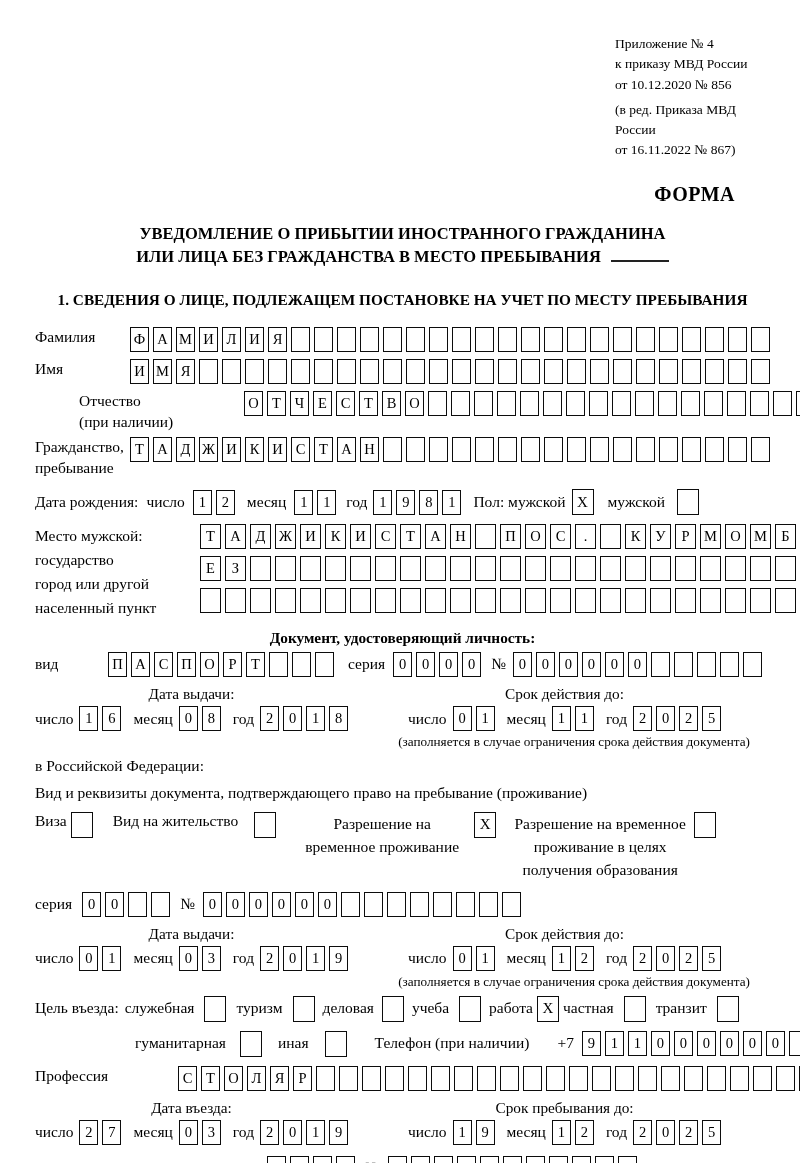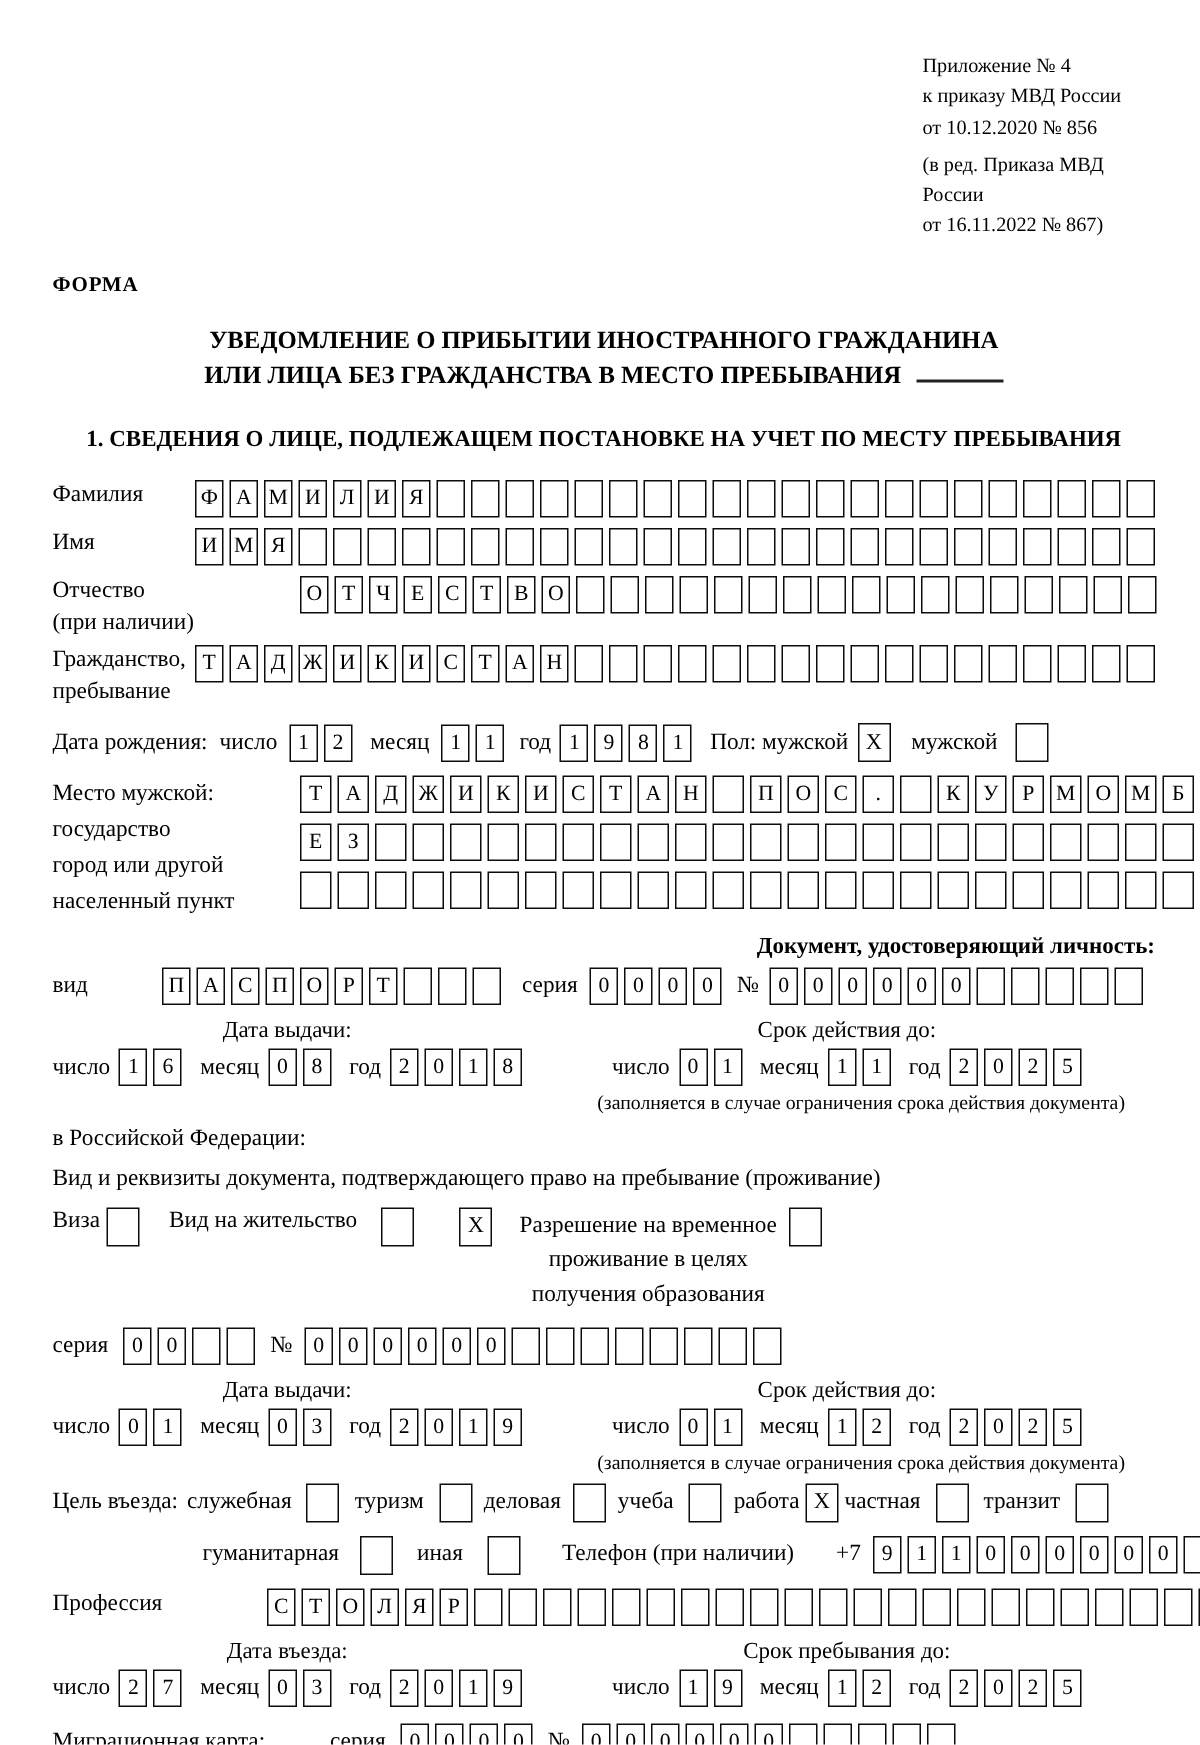--- a/index.html
+++ b/index.html
@@ -1,40 +1,40 @@
 <!DOCTYPE html>
 <html><head>
 <meta charset="utf-8">
 <style>
   html,body{margin:0;padding:0;background:#fff;}
   body{width:800px;height:1163px;font-family:"Liberation Serif",serif;color:#000;overflow:hidden;}
   .page{padding:34px 30px 0 35px;box-sizing:border-box;}
 
   .appendix{margin-left:580px;font-size:13.5px;line-height:1.5;}
   .appendix .amend{margin-top:5px;}
-  .forma{margin:22px 35px 0 0;text-align:left;font-weight:bold;font-size:14px;letter-spacing:.5px;}
+  .forma{margin:22px 35px 0 0;text-align:right;font-weight:bold;font-size:20px;letter-spacing:.5px;}
 
   .title{margin-top:16px;text-align:center;font-weight:bold;font-size:16.5px;line-height:1.45;}
   .title-underline{display:inline-block;width:58px;border-bottom:2px solid #222;height:14px;margin-left:10px;}
 
   .sec-heading{margin-top:22px;text-align:center;font-weight:bold;font-size:15.3px;}
 
   .row{display:flex;align-items:flex-start;margin-top:7px;}
   .lbl{font-size:15.5px;line-height:1.35;flex:none;}
   .cells{display:flex;gap:4px;flex:none;}
   .cell{width:19px;height:25px;border:1.8px solid #0c0c0c;box-sizing:border-box;display:flex;
         align-items:center;justify-content:center;font-size:14.5px;flex:none;background:#fff;}
   .cells.w21 .cell{width:21px;}
   .checkbox{width:22px;height:26px;border:1.8px solid #0c0c0c;box-sizing:border-box;display:inline-flex;
         align-items:center;justify-content:center;font-size:15px;flex:none;vertical-align:middle;background:#fff;}
 
   .lblw{width:95px;}
   .two-line{display:flex;flex-direction:column;}
 
-  .center-bold{ text-align:right;font-weight:bold;font-size:15.3px;margin-top:9px;}
+  .center-bold{ text-align:center;font-weight:bold;font-size:15.3px;margin-top:9px;}
 
   .dates-duo{display:flex;margin-top:8px;}
   .dcol{display:flex;flex-direction:column;align-items:center;}
   .dcol-head{font-size:15.3px;margin-bottom:3px;}
   .dgroup{display:flex;align-items:center;}
   .dgroup .dl{font-size:15.5px;margin-right:6px;}
   .dgroup .cells{margin-right:12px;}
   .dgroup .cells:last-child{margin-right:0;}
   .note{font-size:13.2px;text-align:right;margin:3px 20px 0 0;}
 
@@ -129,21 +129,21 @@
         <span class="cell"></span>
         <span class="cell"></span>
         <span class="cell"></span>
         <span class="cell"></span>
         <span class="cell"></span>
         <span class="cell"></span>
       </span>
   </div>
 
   <div class="row">
-    <span class="lbl two-line" style="width:165px;">
+    <span class="lbl two-line" style="width:165px;margin-left:44px;">
       <span>Отчество</span>
       <span>(при наличии)</span>
     </span>
     <span class="cells">
         <span class="cell">О</span>
         <span class="cell">Т</span>
         <span class="cell">Ч</span>
         <span class="cell">Е</span>
         <span class="cell">С</span>
         <span class="cell">Т</span>
@@ -413,20 +413,21 @@
   <div class="row" style="margin-top:8px;">
     <div class="opt">
       <span class="opt-text">Виза</span>
       <span class="checkbox" style="margin-left:4px;"></span>
     </div>
     <div class="opt" style="margin-left:20px;">
       <span class="opt-text">Вид на жительство</span>
       <span class="checkbox" style="margin-left:16px;"></span>
     </div>
     <div class="opt" style="margin-left:22px;">
+      <span class="opt-text ctr" style="width:168px;">Разрешение на временное проживание</span>
       <span class="checkbox">X</span>
     </div>
     <div class="opt" style="margin-left:18px;">
       <span class="opt-text ctr" style="width:172px;">Разрешение на временное проживание в целях получения образования</span>
       <span class="checkbox"></span>
     </div>
   </div>
 
   <div class="row" style="margin-top:10px;align-items:center;">
     <span class="lbl" style="margin-right:10px;">серия</span>

